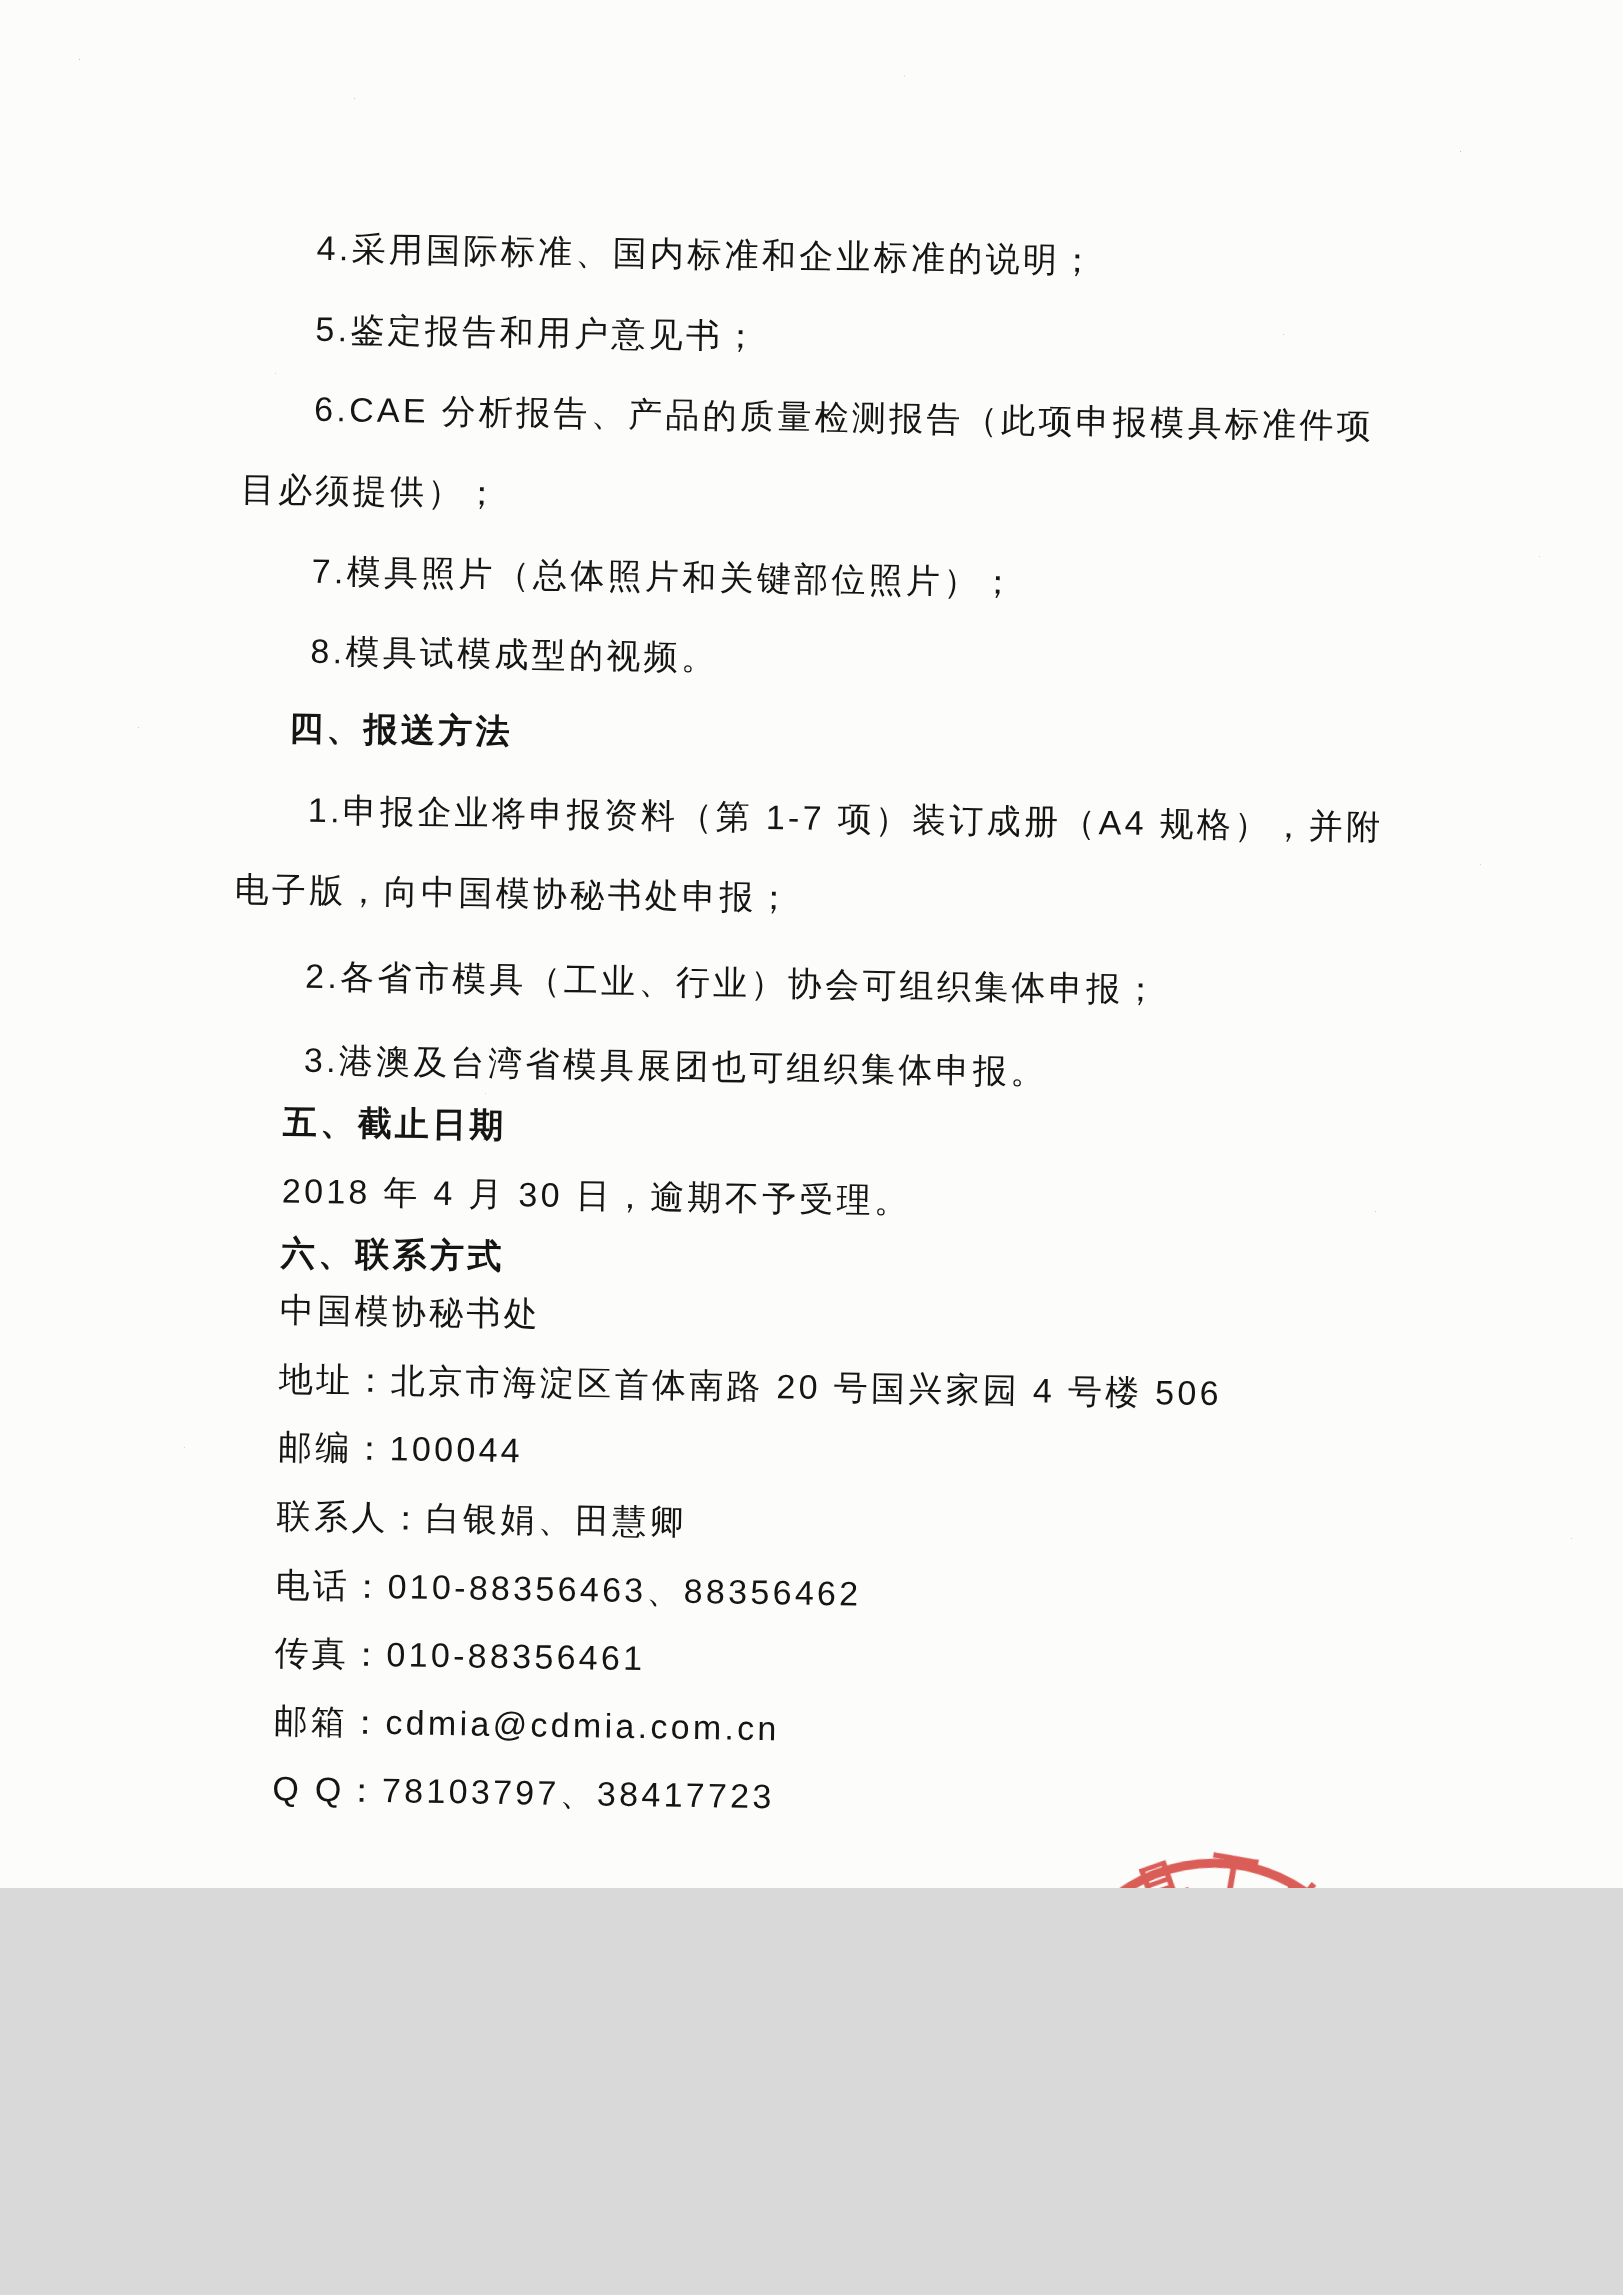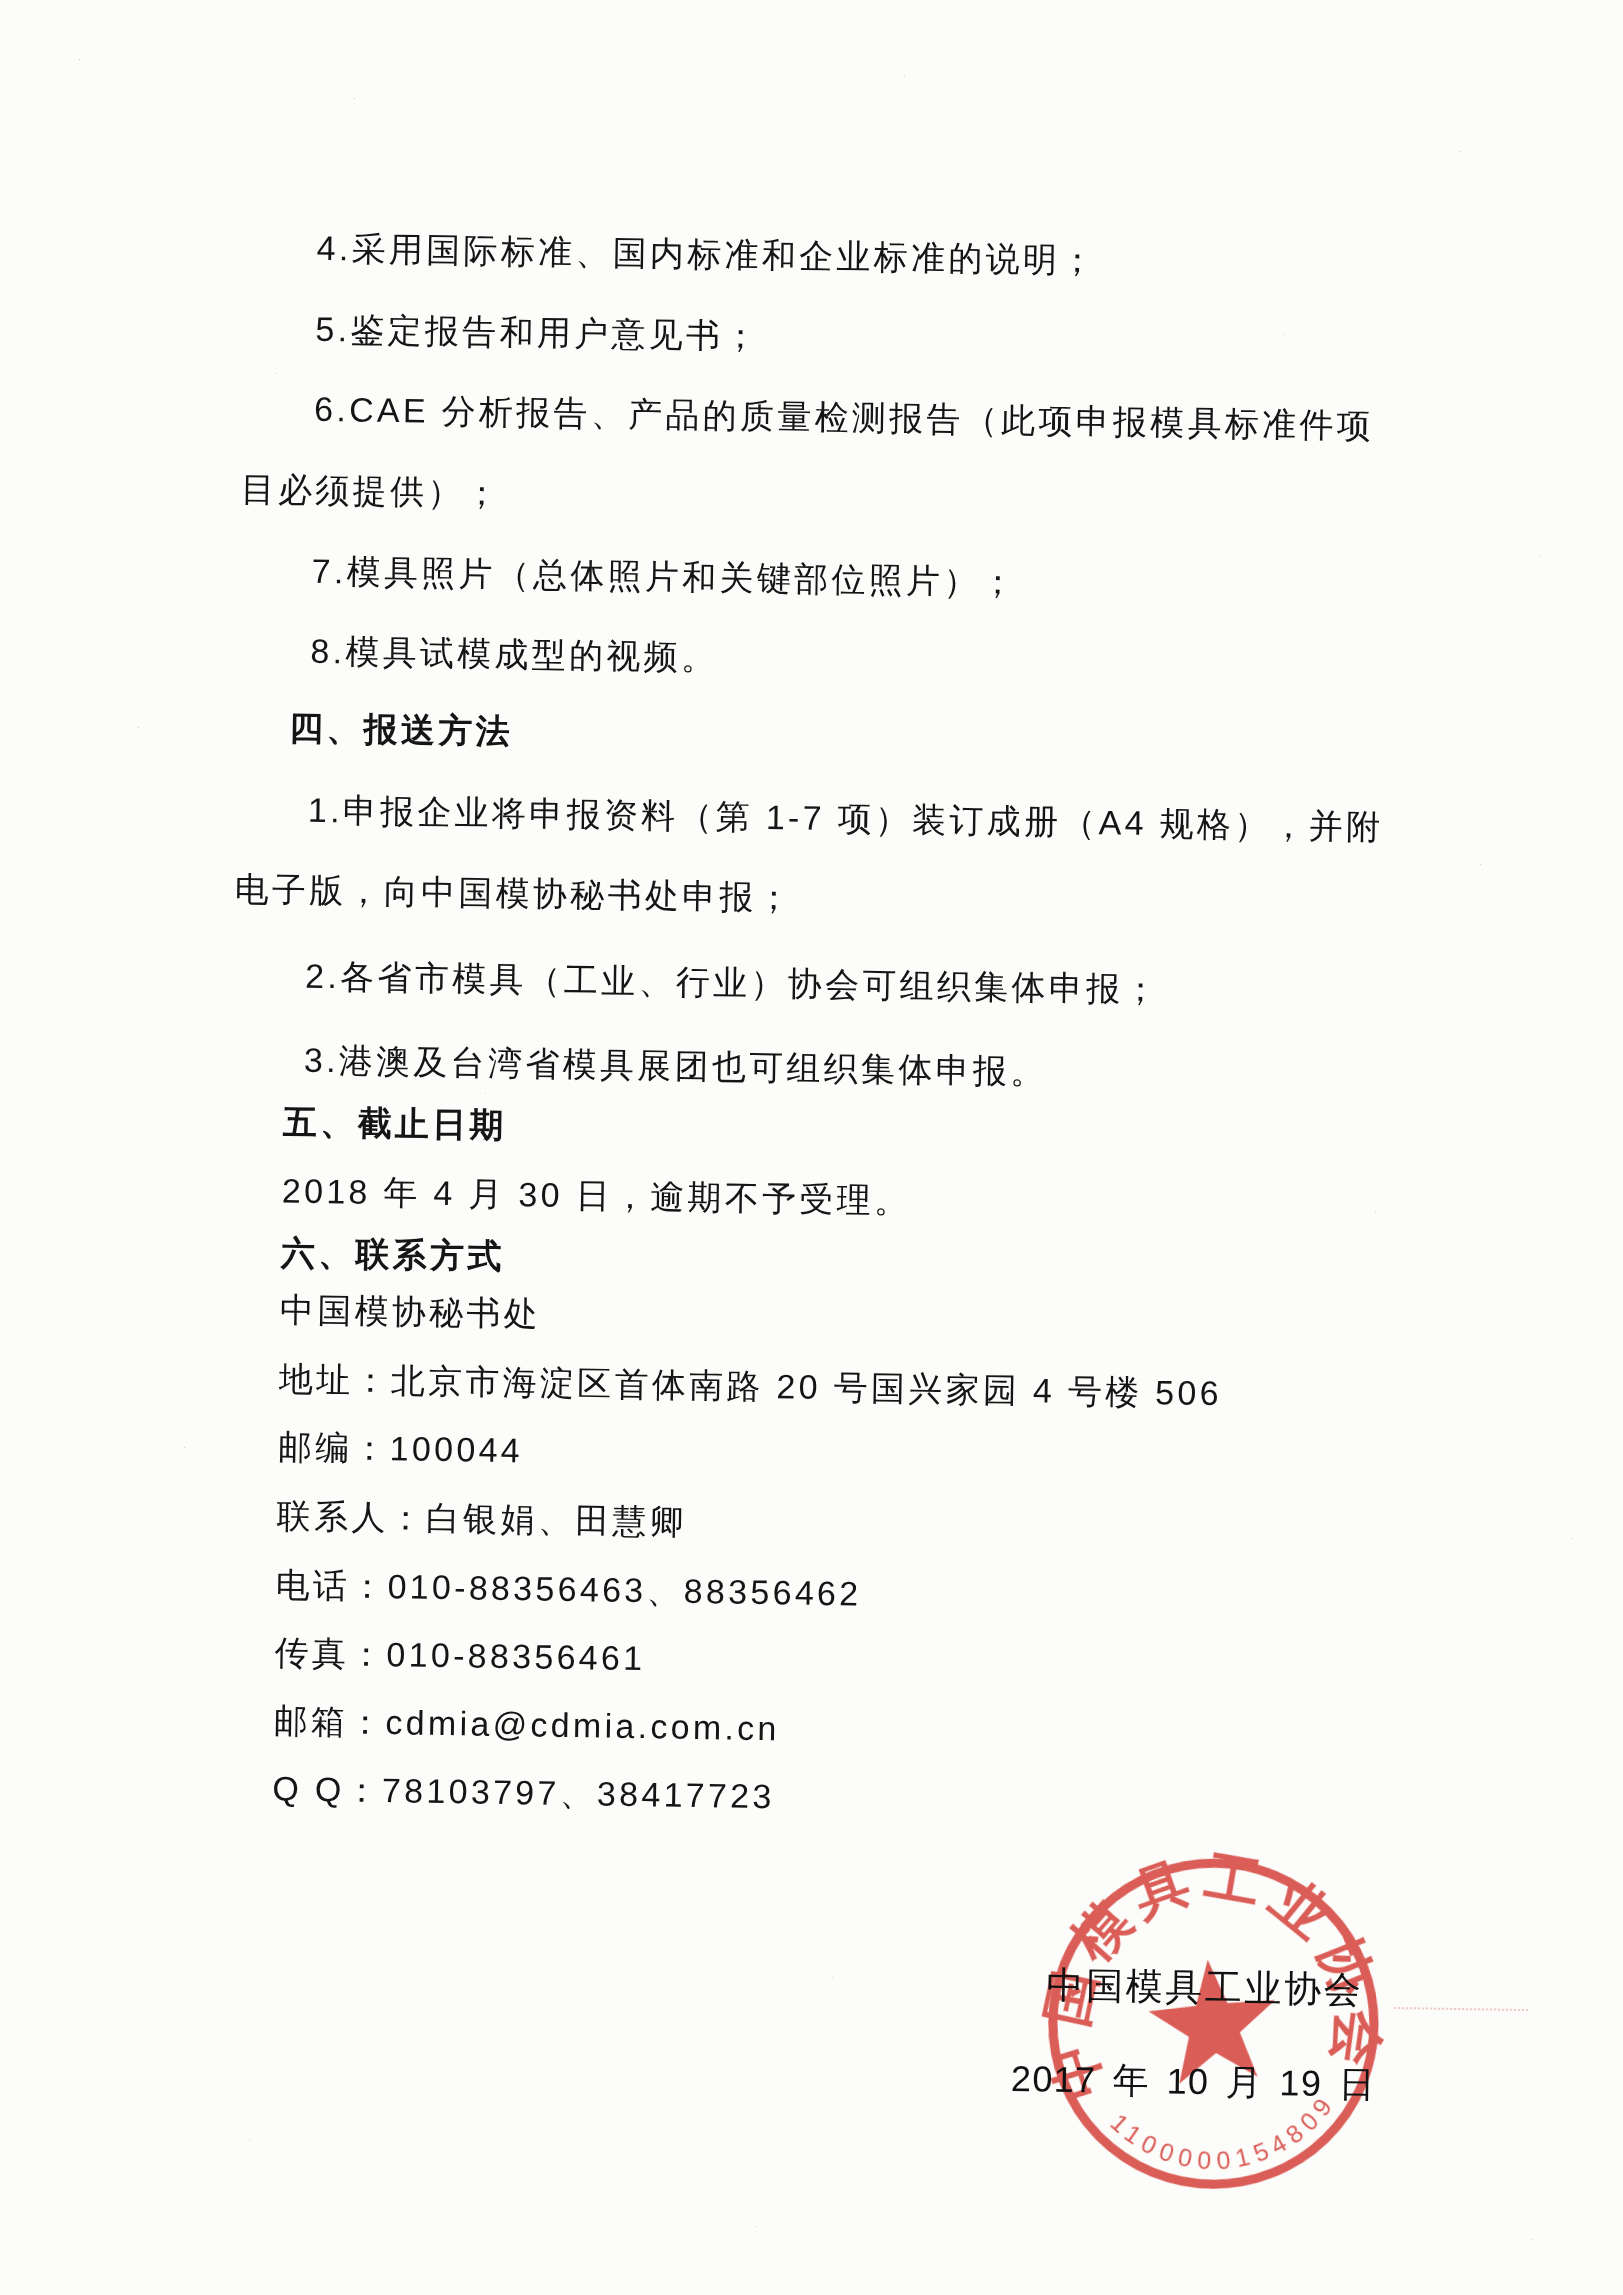--- a/index.html
+++ b/index.html
@@ -1,18 +1,18 @@
 <!DOCTYPE html>
 <html style="font-size:10.5px"><head>
 <meta charset="utf-8">
 <style>
   html,body{margin:0;padding:0;background:#d9d9d9;}
   .page{
     position:relative;
-    width:1623px;height:2295px;
+    width:1623px;height:1888px;
     margin:0 auto;
     background:#fcfcfa;
     overflow:hidden;
     font-family:"Liberation Sans", sans-serif;
     color:#161616;
   }
   
   .content{
     position:absolute;left:0;top:0;width:1623px;height:2295px;
     transform:rotate(0.9deg);

